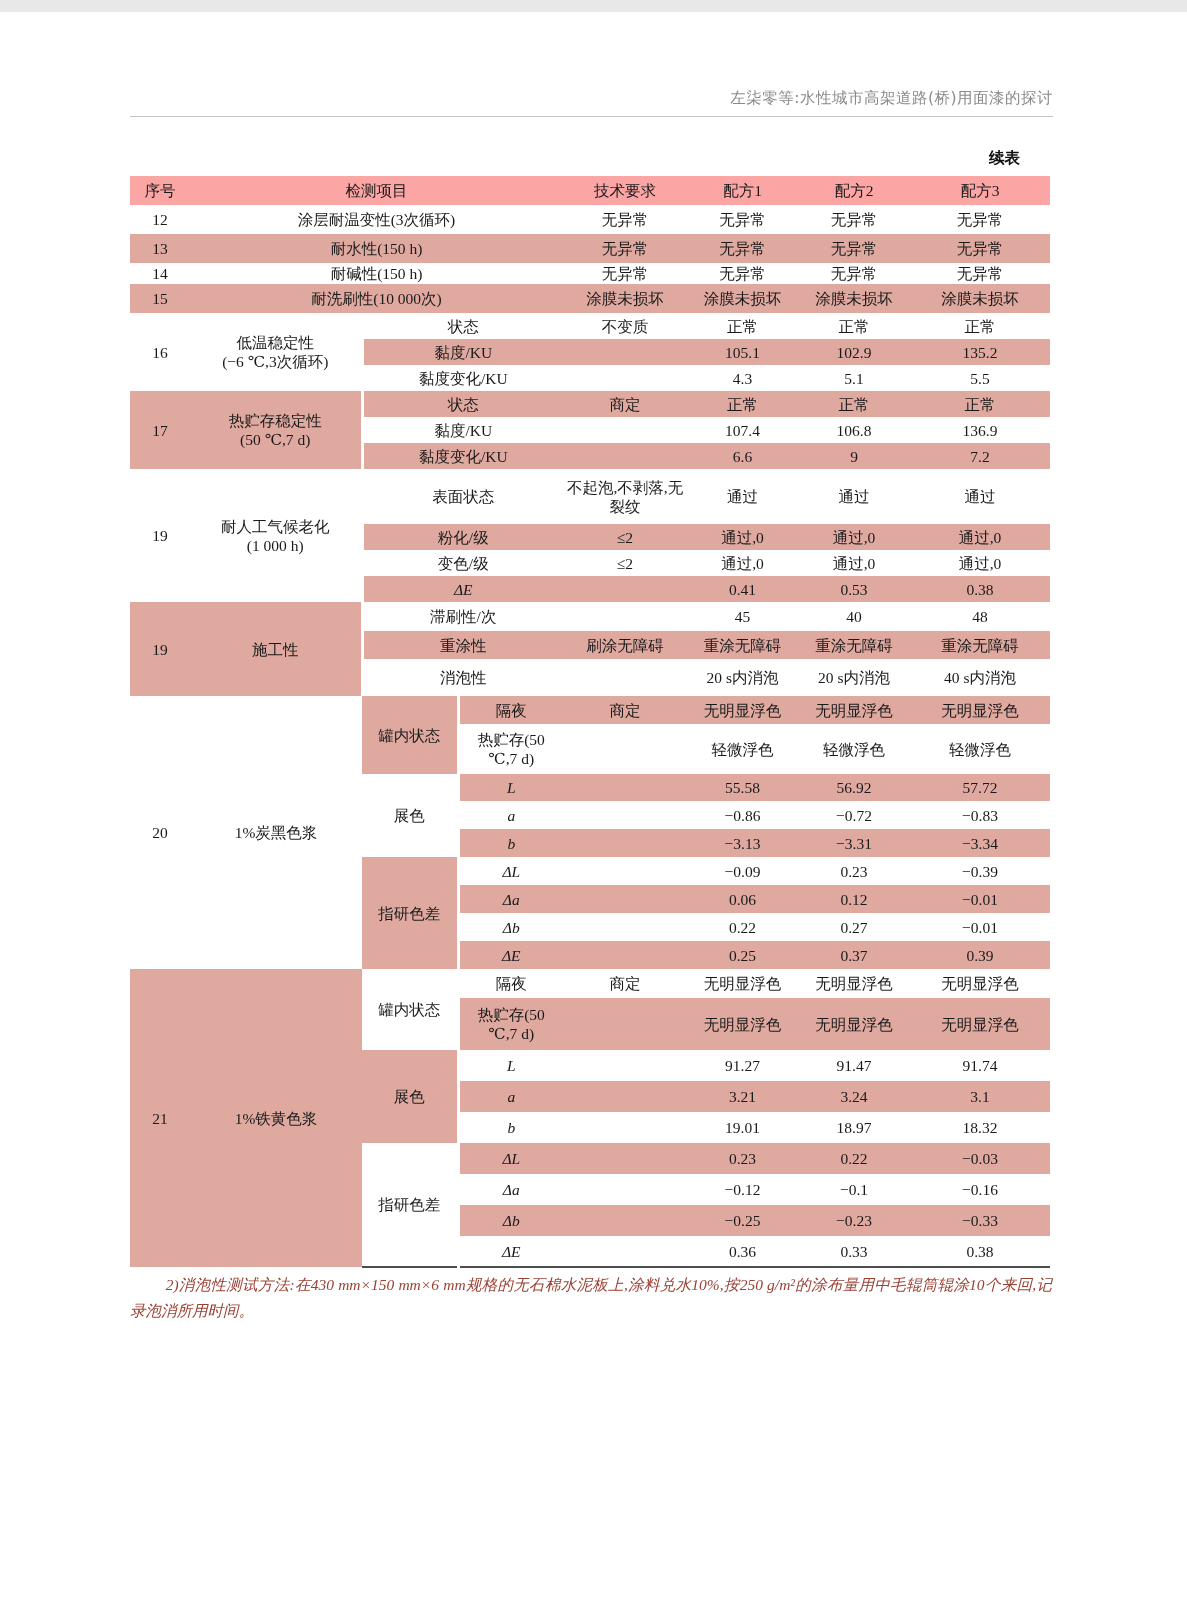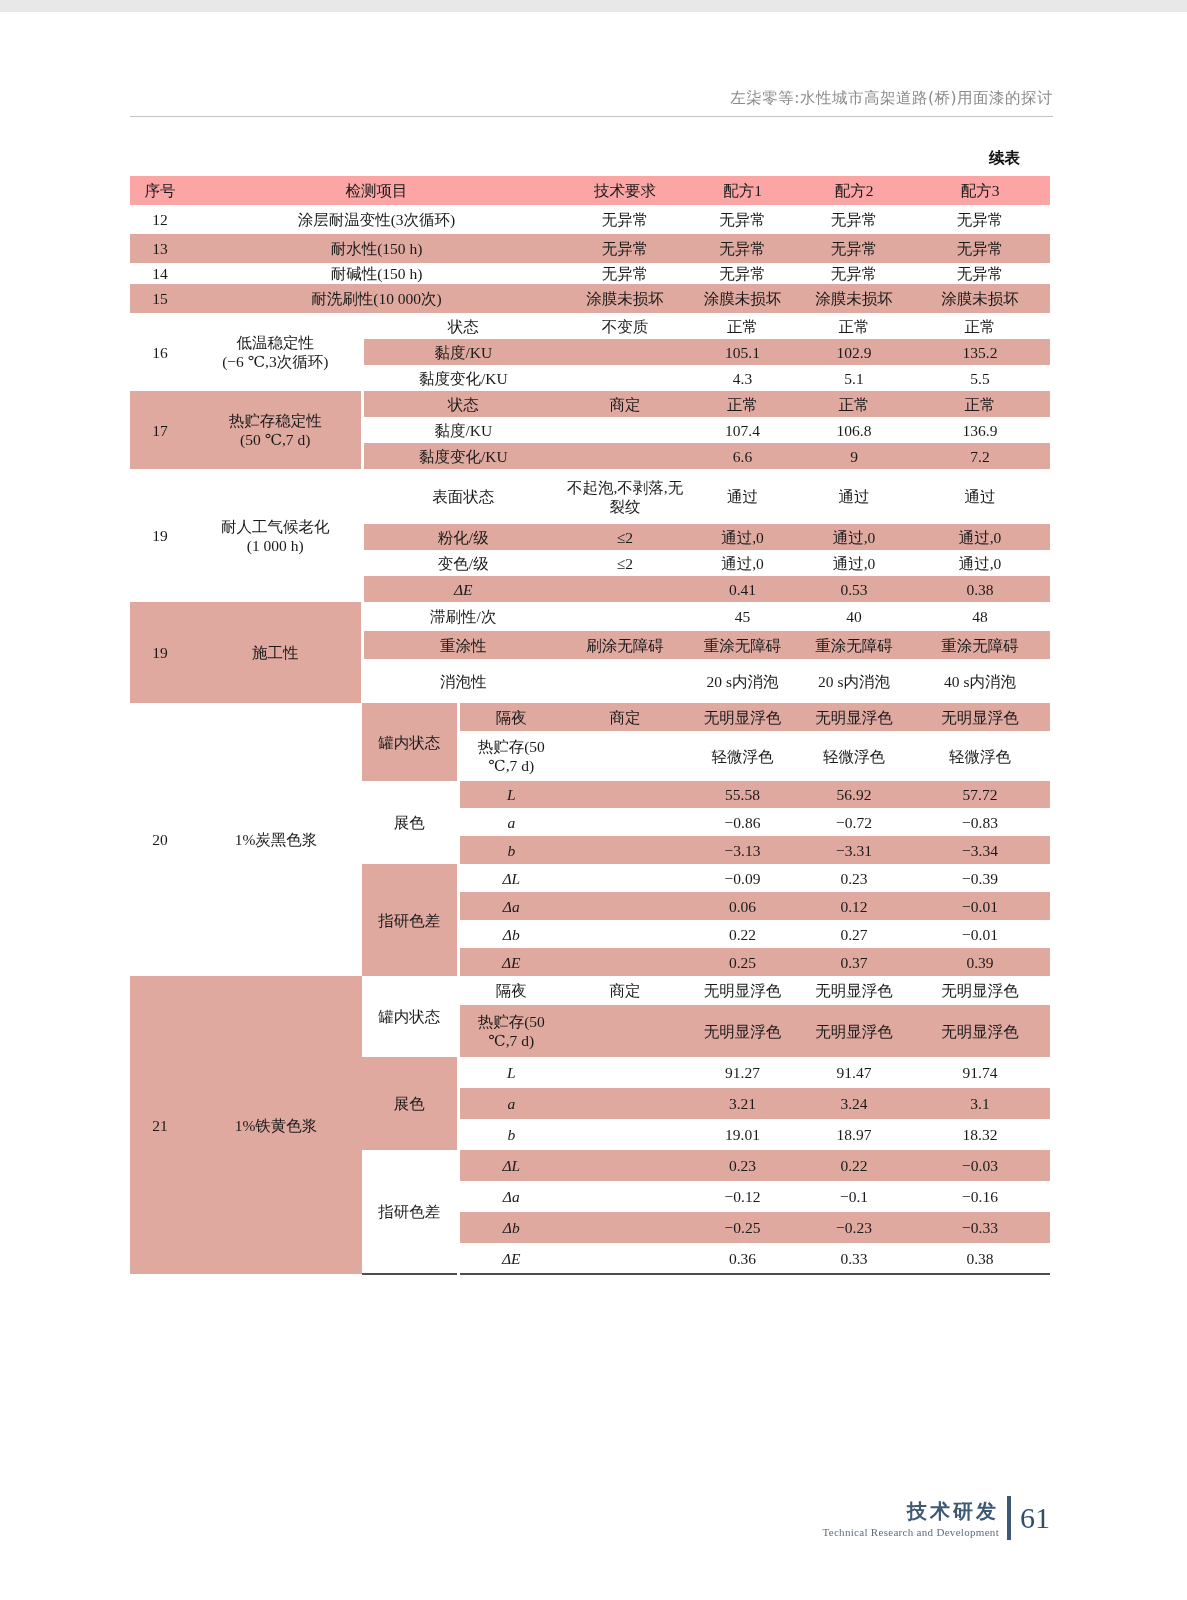--- a/index.html
+++ b/index.html
@@ -182,21 +182,21 @@
           <td class="">40</td>
           <td class="">48</td>
         </tr>
         <tr style="height: 28px;">
           <td colspan="2" class="pink left gl">重涂性</td>
           <td class="pink">刷涂无障碍</td>
           <td class="pink">重涂无障碍</td>
           <td class="pink">重涂无障碍</td>
           <td class="pink">重涂无障碍</td>
         </tr>
-        <tr style="height: 44px;">
+        <tr style="height: 37px;">
           <td colspan="2" class="left gl">消泡性</td>
           <td class=""></td>
           <td class="">20 s内消泡</td>
           <td class="">20 s内消泡</td>
           <td class="">40 s内消泡</td>
         </tr>
         <tr style="height: 28px;">
           <td rowspan="9" class="">20</td>
           <td rowspan="9" class="left">1%炭黑色浆</td>
           <td rowspan="2" class="pink left">罐内状态</td>
@@ -329,23 +329,16 @@
           <td class="left gl ital bb">ΔE</td>
           <td class="bb"></td>
           <td class="bb">0.36</td>
           <td class="bb">0.33</td>
           <td class="bb">0.38</td>
         </tr>
       </tbody>
   </table>
 
   <div class="notes">
+    <p>2)消泡性测试方法:在430 mm×150 mm×6 mm规格的无石棉水泥板上,涂料兑水10%,按250 g/m²的涂布量用中毛辊筒辊涂10个来回,记录泡消所用时间。</p>
   </div>
 
-  <div class="footer">
-    <div class="f-left">
-      <div class="f-cn">技术研发</div>
-      <div class="f-en">Technical Research and Development</div>
-    </div>
-    <div class="f-bar"></div>
-    <div class="f-num">61</div>
-  </div>
 </div>
 
 </body></html>

